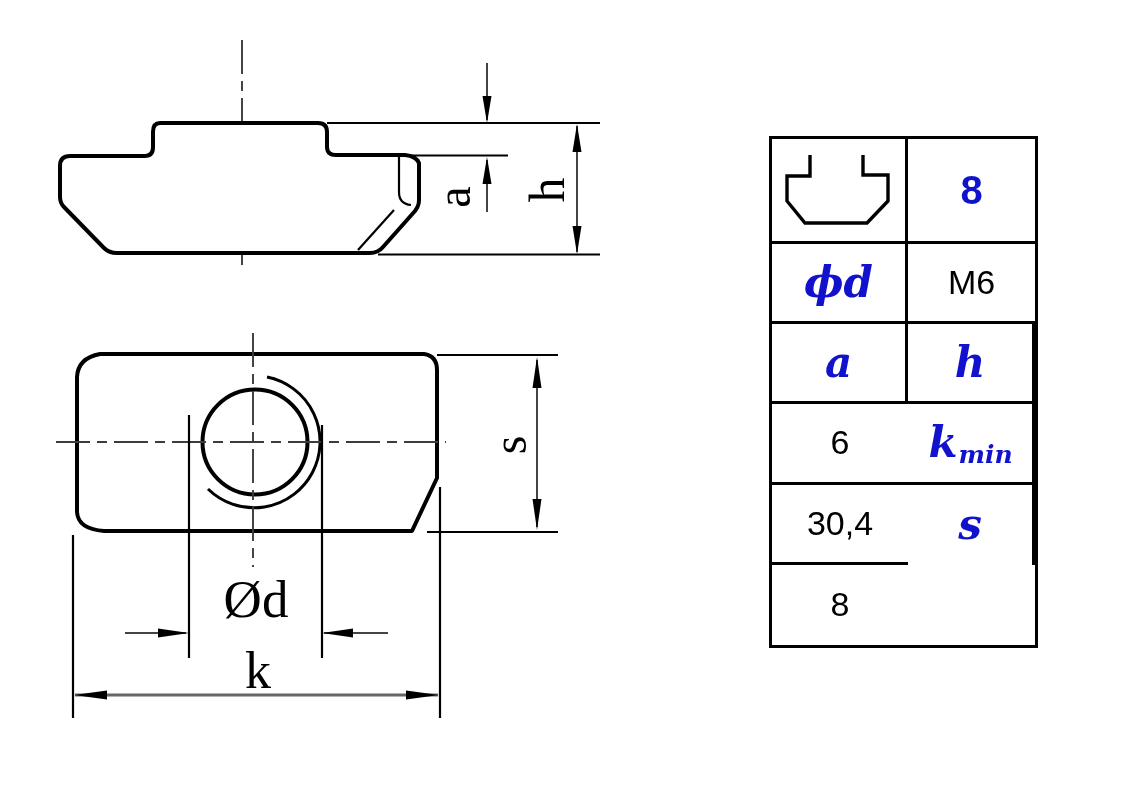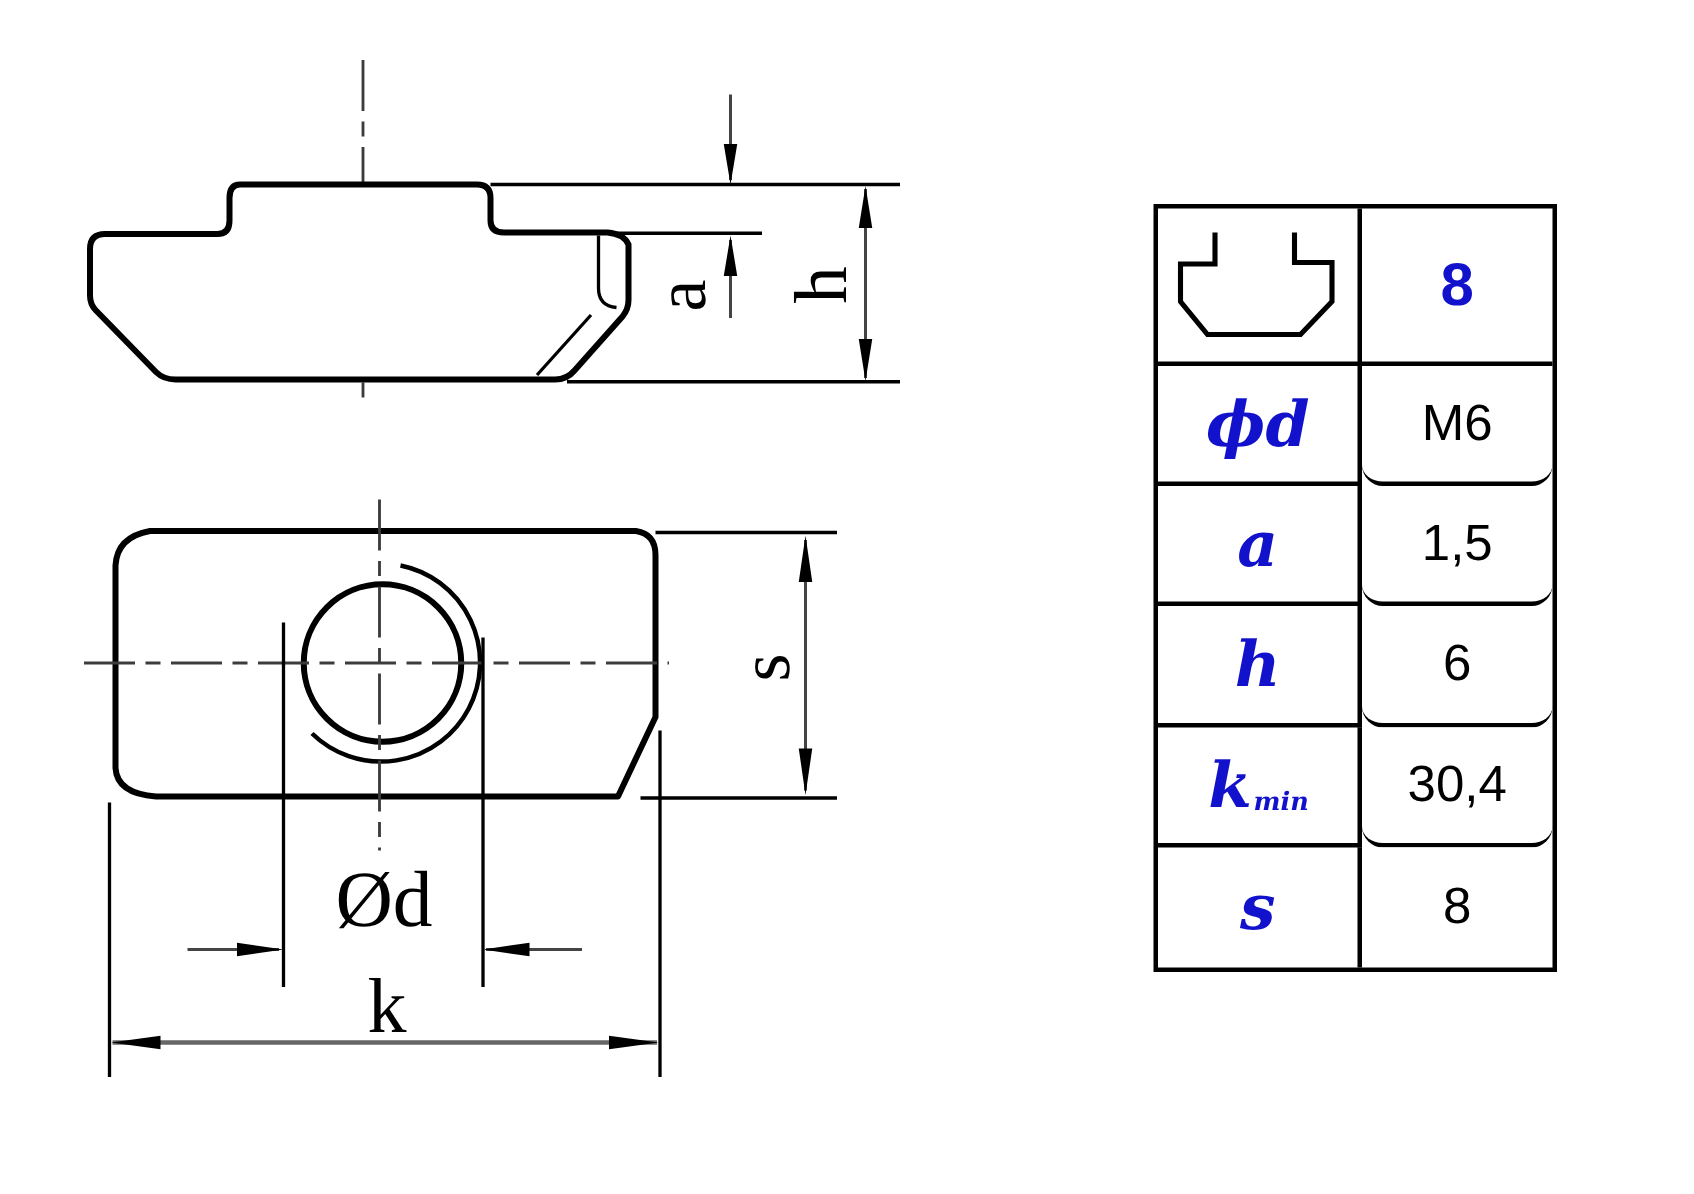--- a/index.html
+++ b/index.html
@@ -11,23 +11,23 @@
   #spec-table{
     position:absolute;left:769px;top:136px;width:269px;height:512px;
     box-sizing:border-box;border:3px solid #000;background:#fff;
     display:grid;grid-template-columns:136px 1fr;grid-template-rows:105px repeat(5,1fr);
   }
   .cell{display:flex;align-items:center;justify-content:center;box-sizing:border-box;}
   .cell.bR{border-right:3px solid #000;}
   .cell.bB{border-bottom:3px solid #000;}
   .param{font-family:"DejaVu Serif","Liberation Serif",serif;
          font-style:italic;font-weight:bold;font-size:42px;color:#1212cc;}
-  .param .sub{font-size:17px;font-style:italic;font-weight:bold;
+  .param .sub{font-size:25px;font-style:italic;font-weight:bold;
               position:relative;top:12px;left:1px;}
-  .value{font-family:"Liberation Sans",sans-serif;font-size:34px;color:#000;border-radius:14px;}
+  .value{font-family:"Liberation Sans",sans-serif;font-size:34px;color:#000;}
   .size-code{font-family:"Liberation Sans",sans-serif;font-weight:bold;
              font-size:40px;color:#1212cc;}
 
   
   .outline{fill:#ffffff;stroke:#000;stroke-width:4;stroke-linejoin:round;}
   .thin{fill:none;stroke:#000;stroke-width:2.2;}
   .dimline{fill:none;stroke:#444;stroke-width:2;}
   .dimline-k{fill:none;stroke:#666;stroke-width:3;}
   .cl{fill:none;stroke:#3c3c3c;stroke-width:1.9;stroke-dasharray:34 7 10 7;}
   .arrow{fill:#000;stroke:none;}
@@ -147,23 +147,20 @@
     <div class="cell bR bB param">
       <span>ϕd</span>
     </div>
     <div class="cell bB value">
       <span>M6</span>
     </div>
 
     <div class="cell bR bB param">
       <span>a</span>
     </div>
-    <div class="cell bB value">
-      <span>1,5</span>
-    </div>
 
     <div class="cell bR bB param">
       <span>h</span>
     </div>
     <div class="cell bB value">
       <span>6</span>
     </div>
 
     <div class="cell bR bB param">
       <span>k</span>

